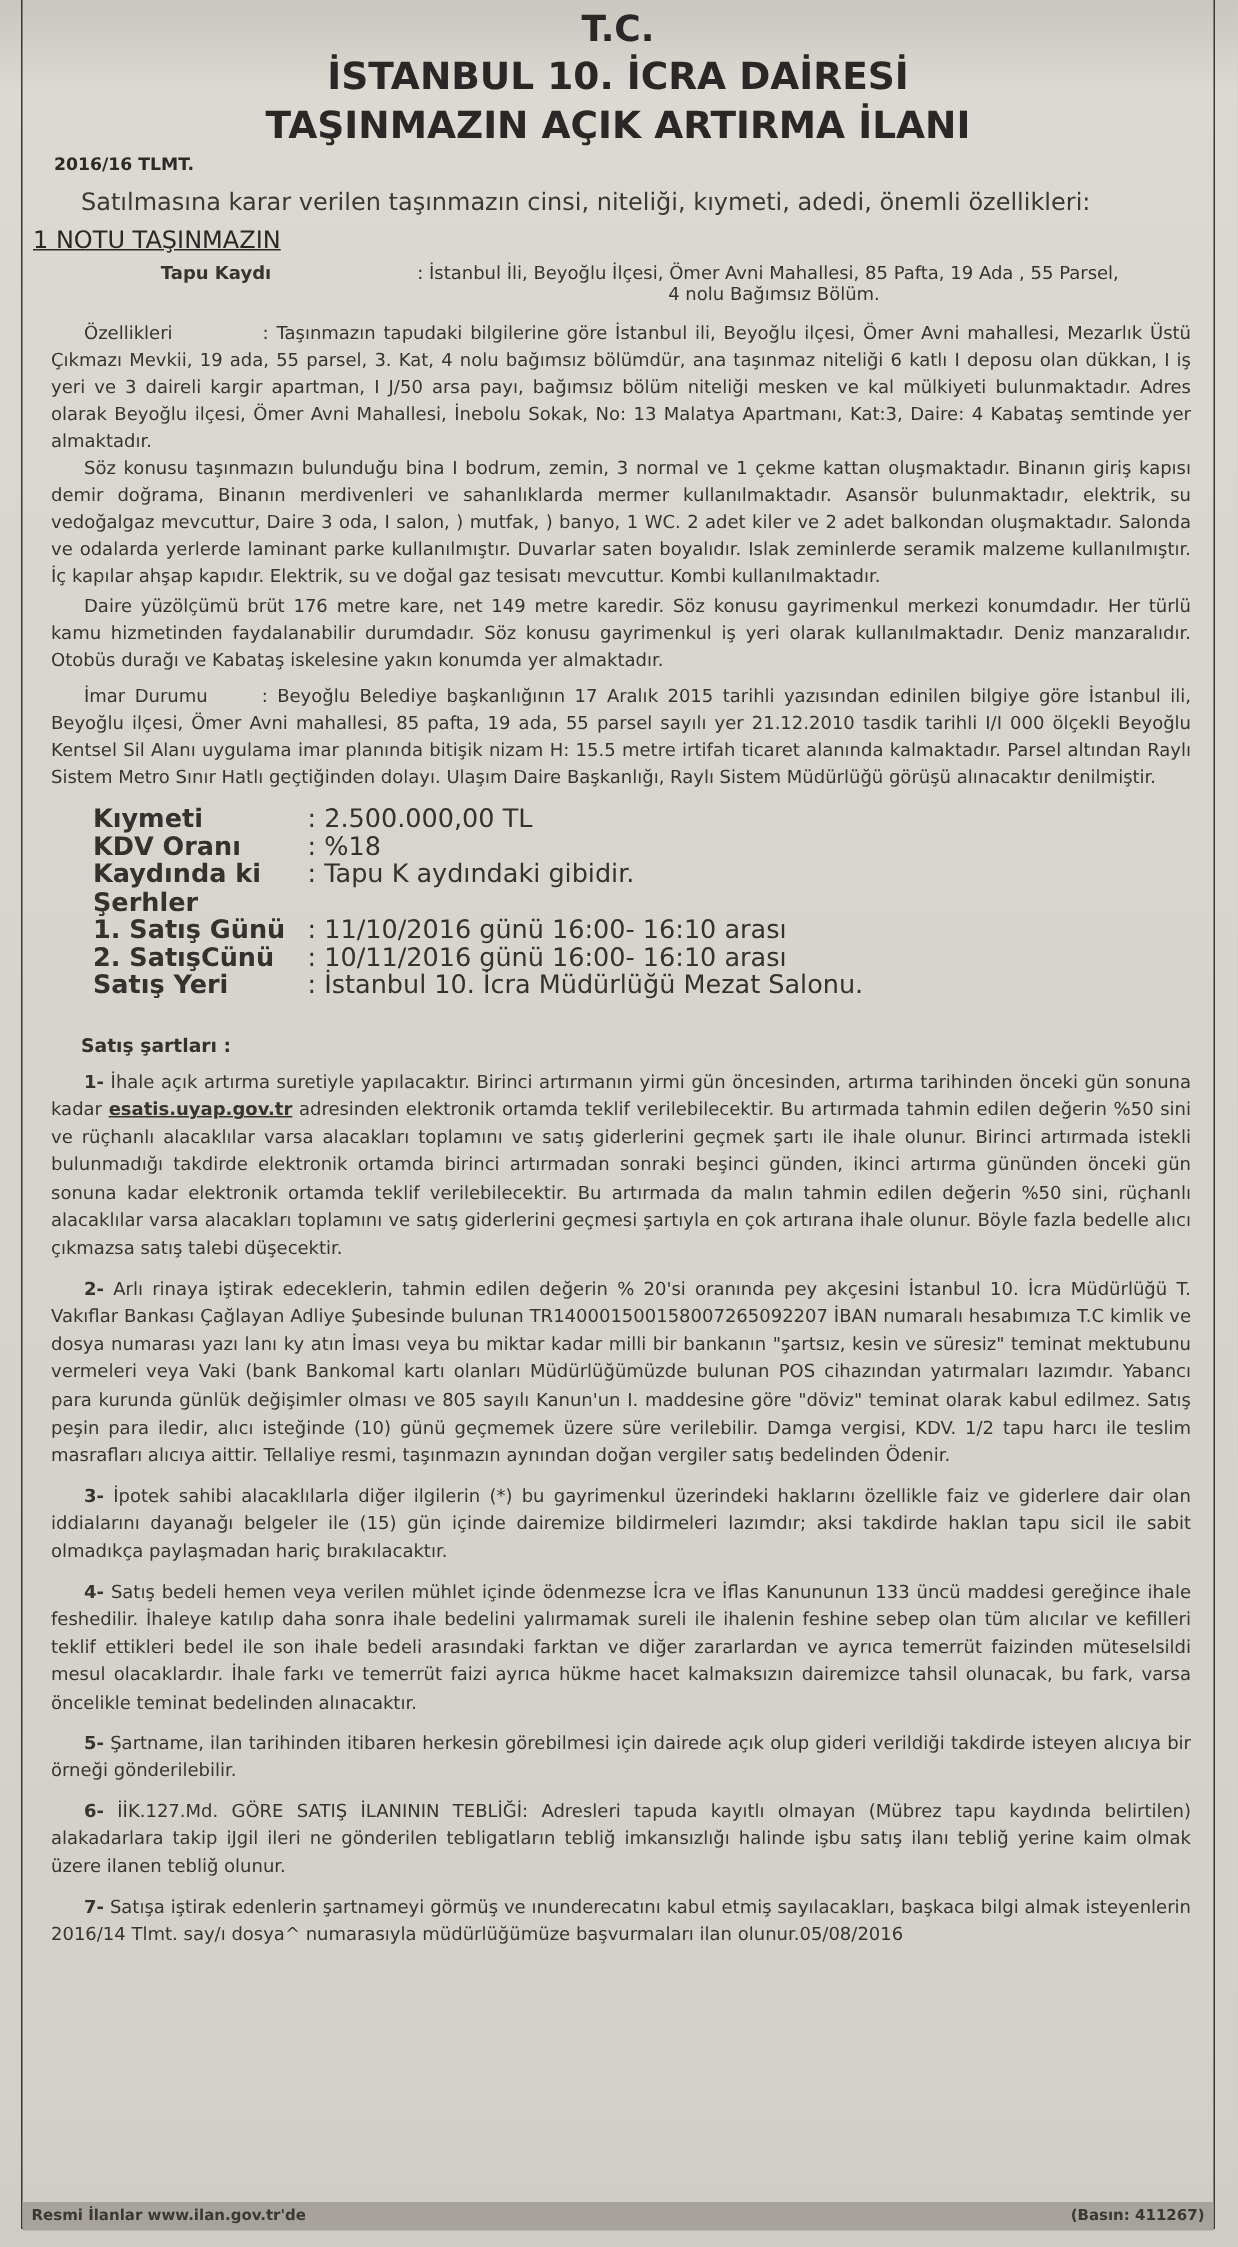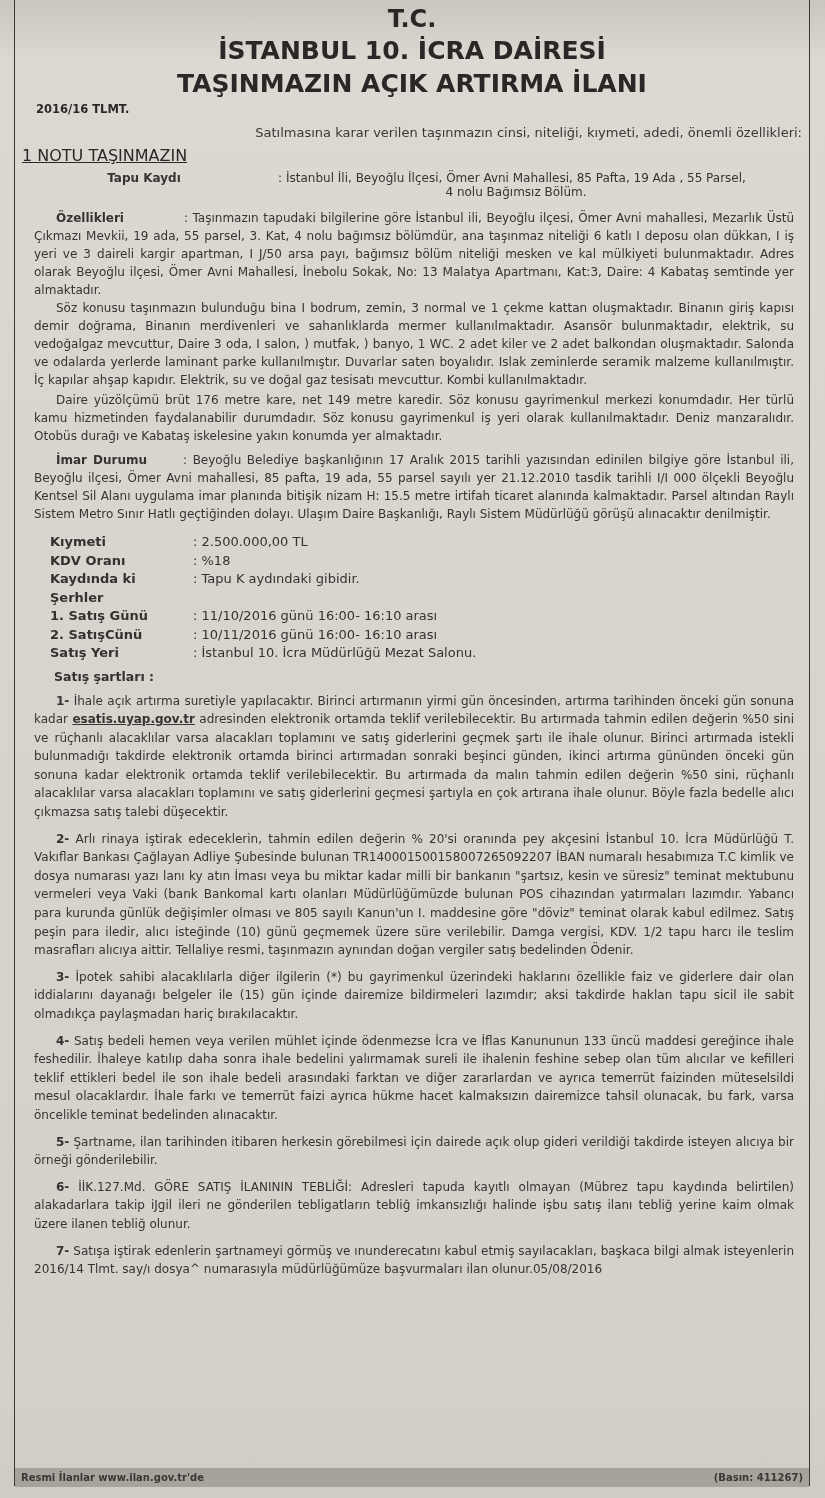--- a/index.html
+++ b/index.html
@@ -16,34 +16,34 @@
     }
     .frame {
       position: absolute; left: 14px; top: 0; width: 796px; height: 1486px;
       border-left: 1.5px solid #3a3734; border-right: 1.5px solid #3a3734; border-bottom: 1.5px solid #3a3734;
       box-sizing: border-box;
     }
     .content { position: absolute; left: 22px; top: 0; width: 780px; }
     .h1 { text-align: center; font-weight: bold; font-size: 24px; line-height: 30px; margin-top: 4px; color: #2a2826; letter-spacing: 0px; }
     .h2 { text-align: center; font-weight: bold; font-size: 25px; line-height: 33px; color: #2a2826; }
     .ref { font-weight: bold; font-size: 11.5px; margin-top: 2px; margin-left: 14px; color: #2c2a28; }
-    .intro { font-size: 13px; margin-left: 32px; margin-top: 9px; color: #3a3835; text-align: right; }
+    .intro { font-size: 16px; margin-left: 32px; margin-top: 9px; color: #3a3835; }
     .section-title { font-weight: normal; font-size: 16px; margin-top: 6px; text-decoration: underline; color: #2a2826; }
     .field { display: flex; font-size: 12px; margin-left: 44px; margin-top: 6px; color: #363431; }
     .field .lbl { width: 156px; font-weight: bold; flex: none; text-align: center; }
     .field .val { flex: 1; text-align: center; }
     .para { font-size: 12px; line-height: 18px; text-align: justify; margin: 0 8px 0 12px; color: #363431; }
     .para.first { margin-top: 6px; }
     .indent { text-indent: 22px; }
-    .lbl-inline { font-weight: bold; }
-    .kv { margin-left: 28px; margin-top: 10px; font-size: 13px; line-height: 18.5px; color: #34322f; }
+    .lbl-inline { font-weight: normal; }
+    .kv { margin-left: 40px; margin-top: 10px; font-size: 17px; line-height: 18.5px; color: #34322f; }
     .kv-row { display: flex; }
     .kv-row .k { width: 143px; font-weight: bold; }
     .kv-row .v { flex: 1; }
-    .sub-title { font-weight: bold; font-size: 12.5px; margin-left: 32px; margin-top: 6px; color: #34322f; }
+    .sub-title { font-weight: bold; font-size: 12.5px; margin-left: 32px; margin-top: 22px; color: #34322f; }
     .cond { font-size: 12px; line-height: 18.6px; text-align: justify; margin: 8px 8px 0 12px; color: #363431; text-indent: 22px; }
     .cond .num { font-weight: bold; }
     .link { font-weight: bold; text-decoration: underline; }
     .footer {
       position: absolute; left: 15px; top: 1468px; width: 794px; height: 19px;
       background: #a7a39c; display: flex; justify-content: space-between; align-items: center;
       font-size: 10px; font-weight: bold; color: #3a3734; padding: 0 6px; box-sizing: border-box;
     }
   </style>
 </head>

